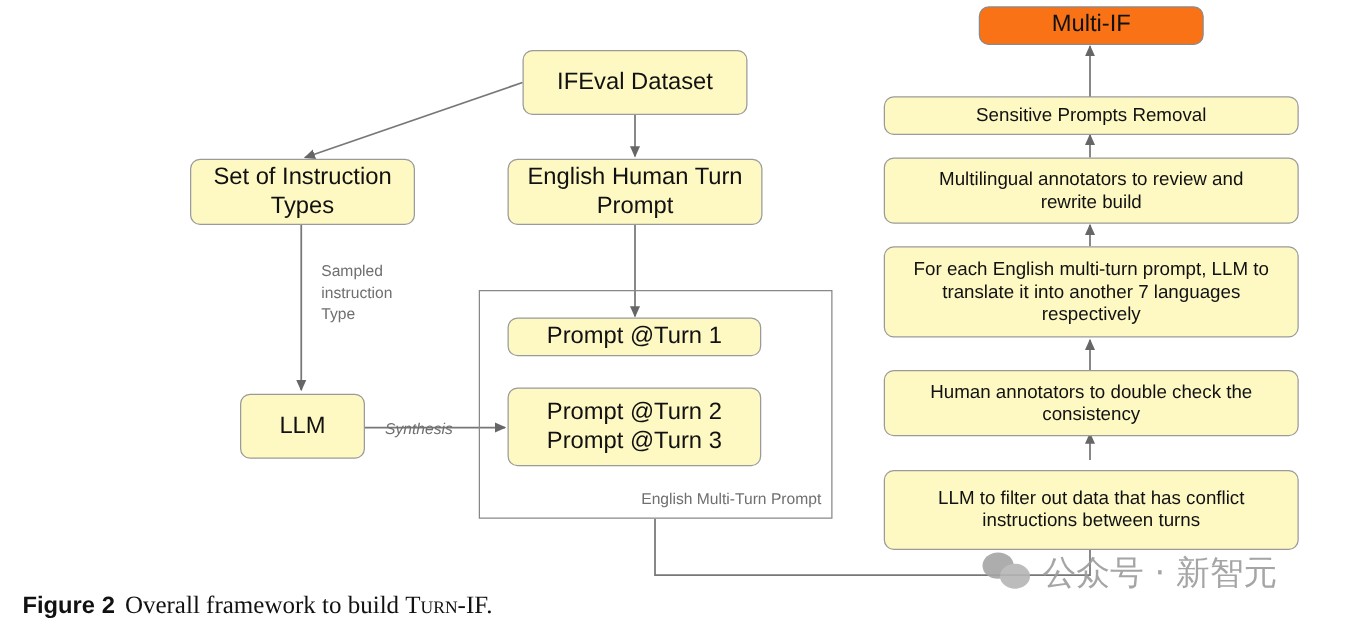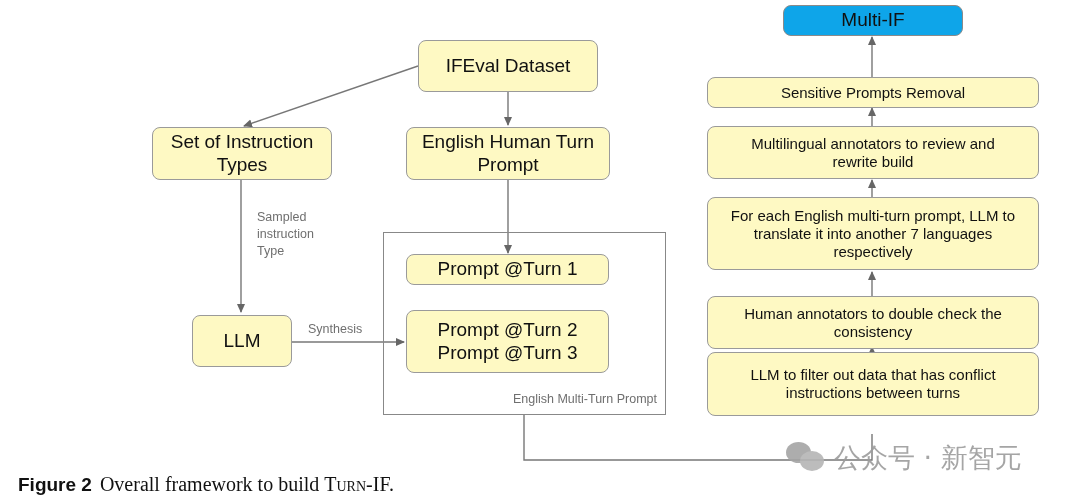--- a/index.html
+++ b/index.html
@@ -1,20 +1,20 @@
 <!DOCTYPE html>
 <html><head>
 <meta charset="utf-8">
 <style>
   html, body { margin: 0; padding: 0; background: #ffffff; }
   body { width: 1080px; height: 503px; position: relative; overflow: hidden; font-family: "Liberation Sans", sans-serif; color: #111; }
   .node { position: absolute; box-sizing: border-box; background: #fef9c3; border: 1.5px solid #9a9a9a; border-radius: 8px; display: flex; align-items: center; justify-content: center; text-align: center; color: #111; line-height: 1.2; }
   .big { font-size: 19px; }
   .mid { font-size: 15px; }
-  .orange { background: #0ea5e9; border-color: #8a8a8a; }
+  .orange { background: #f97316; border-color: #8a8a8a; }
   .container { position: absolute; box-sizing: border-box; border: 1.5px solid #888; background: transparent; }
   .label { position: absolute; color: #6f6f6f; font-size: 12.5px; line-height: 1.35; }
   svg.edges { position: absolute; left: 0; top: 0; }
   .caption { position: absolute; left: 18px; top: 473px; font-size: 20px; color: #111; }
   .caption b { font-family: "Liberation Sans", sans-serif; font-weight: bold; font-size: 19px; }
   .caption .rest { font-family: "Liberation Serif", serif; margin-left: 8px; }
   .sc { font-variant: small-caps; }
   .watermark { position: absolute; left: 786px; top: 440px; display: flex; color: #9c9c9c; font-size: 27px; font-family: "DejaVu Sans", sans-serif; opacity: 0.9; }
   .watermark .wechat { width: 40px; height: 32px; position: relative; margin-right: 8px; }
   .bubble { position: absolute; border-radius: 50%; background: #a5a5a5; }
@@ -58,21 +58,21 @@
 <div class="label" style="left:257px; top:209px;">
   <div>Sampled</div>
   <div>instruction</div>
   <div>Type</div>
 </div>
 
 <div class="node big" style="left:192px; top:315px; width:100px; height:52px;">
   <span>LLM</span>
 </div>
 
-<div class="label" style="left:308px; top:321px;">Synthesis</div>
+<div class="label" style="left:308px; top:335px;font-style:italic;">Synthesis</div>
 
 <div class="container" style="left:383px; top:232px; width:283px; height:183px;">
   <div class="label" style="right:8px; bottom:6px;">English Multi-Turn Prompt</div>
 </div>
 
 <div class="node big" style="left:406px; top:254px; width:203px; height:31px;">
   <span>Prompt @Turn 1</span>
 </div>
 
 <div class="node big" style="left:406px; top:310px; width:203px; height:63px; flex-direction:column;">
@@ -93,21 +93,21 @@
 </div>
 
 <div class="node mid" style="left:707px; top:197px; width:332px; height:73px; padding:0 14px;">
   <span>For each English multi-turn prompt, LLM to translate it into another 7 languages respectively</span>
 </div>
 
 <div class="node mid" style="left:707px; top:296px; width:332px; height:53px; padding:0 14px;">
   <span>Human annotators to double check the consistency</span>
 </div>
 
-<div class="node mid" style="left:707px; top:352px; width:332px; height:64px; padding:12px 24px;">
+<div class="node mid" style="left:707px; top:376px; width:332px; height:64px; padding:12px 24px;">
   <span>LLM to filter out data that has conflict instructions between turns</span>
 </div>
 
 <div class="watermark">
   <div class="wechat">
     <div class="bubble" style="left:0; top:2px; width:25px; height:21px;"></div>
     <div class="bubble" style="left:14px; top:11px; width:24px; height:20px; background:#b5b5b5;"></div>
   </div>
   <span>公众号 · 新智元</span>
 </div>

